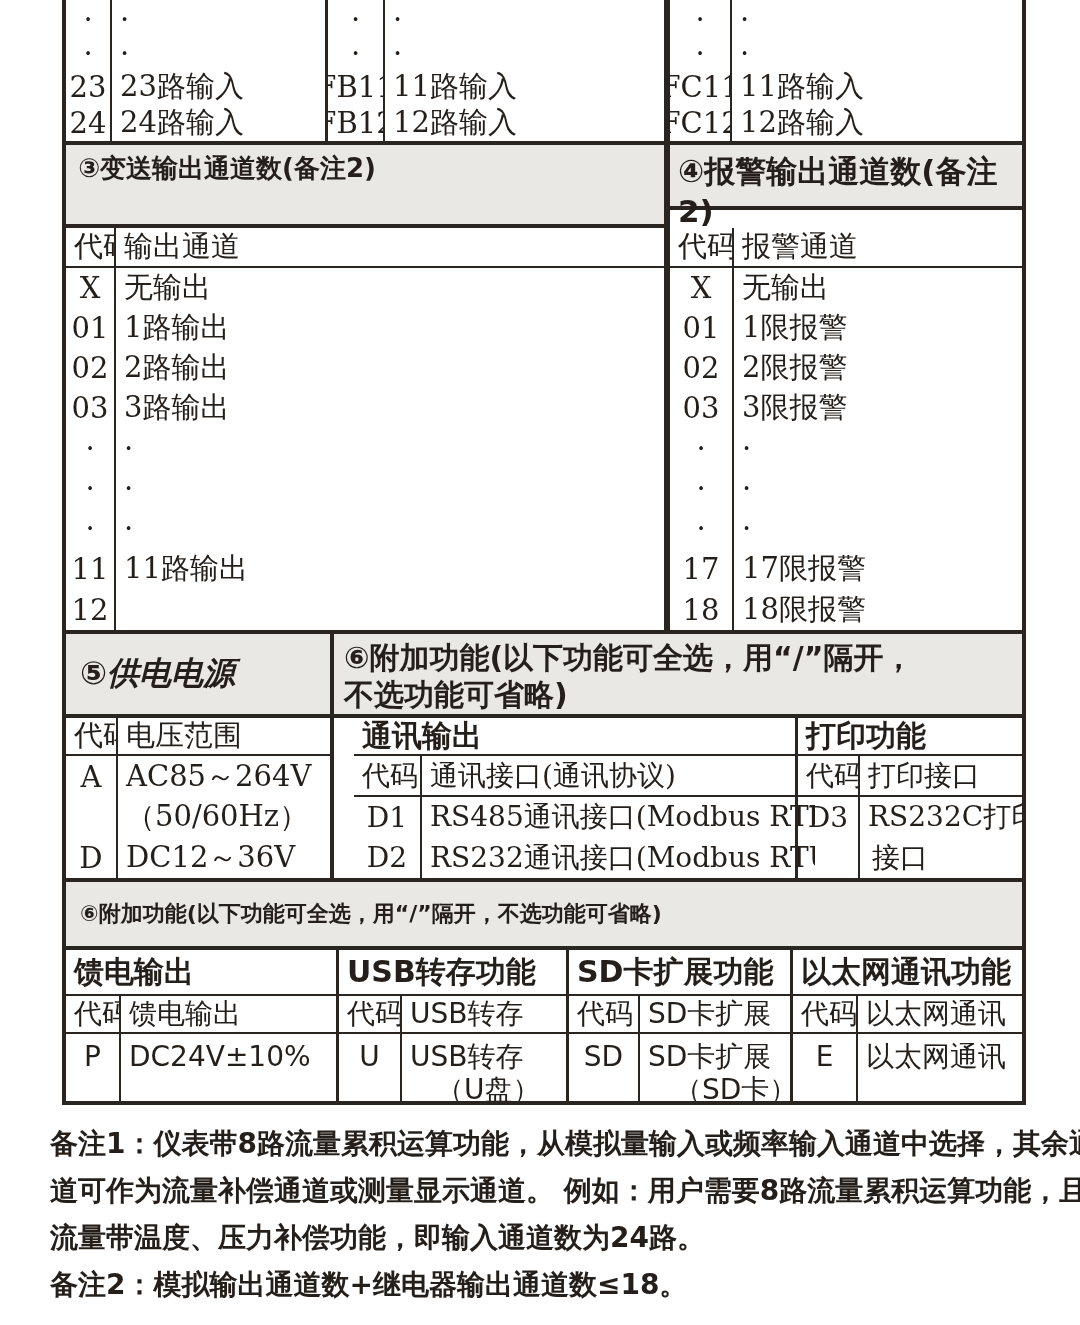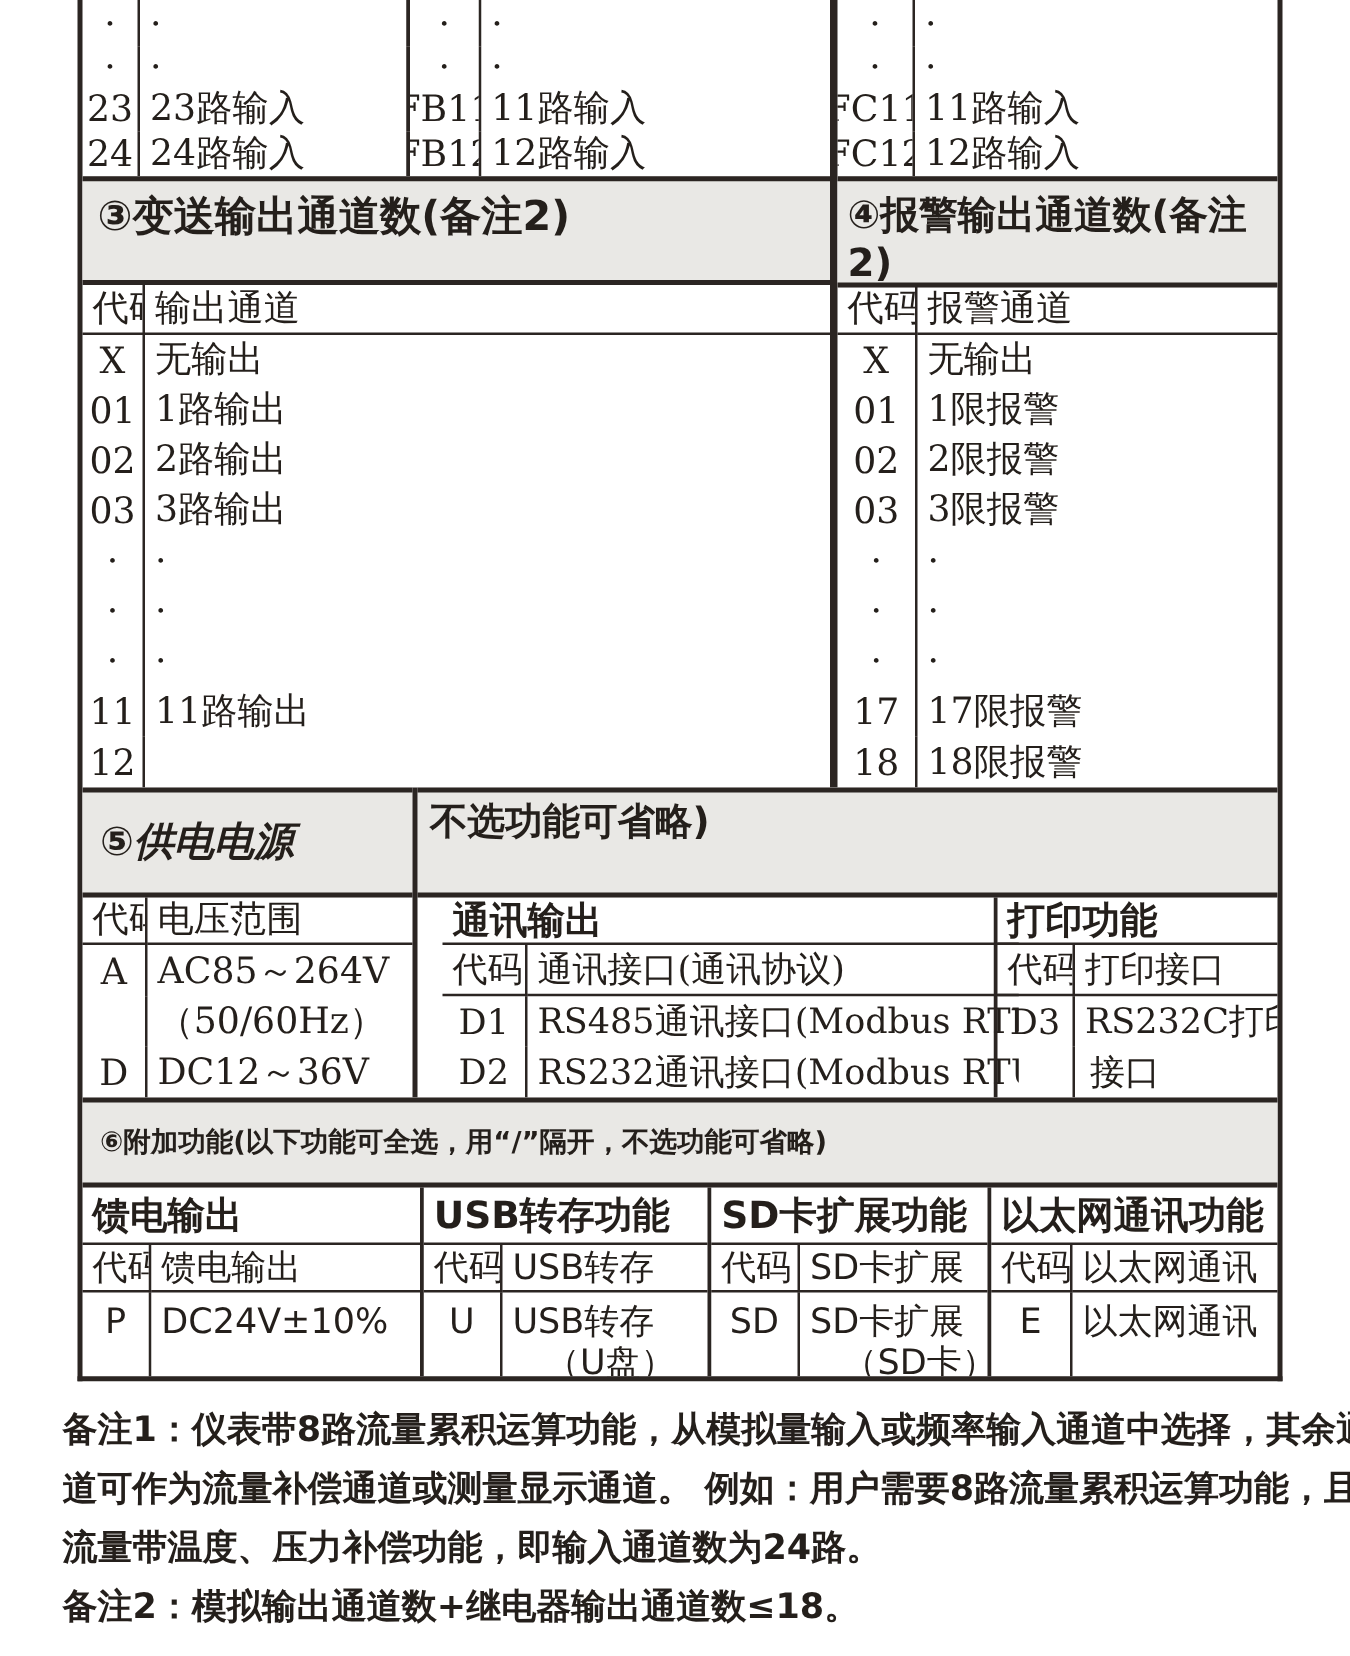--- a/index.html
+++ b/index.html
@@ -19,22 +19,22 @@
   .bR2{border-right:2px solid var(--bd);}
   .bR3{border-right:3px solid var(--bd);}
   .bB2{border-bottom:2px solid var(--bd);}
   .vdiv{position:absolute;background:var(--bd);}
   .band{position:absolute;background:var(--band);border-top:4px solid var(--bd);border-bottom:4px solid var(--bd);box-sizing:border-box;}
   
   #secA1{left:0;top:0;width:598px;height:141px;grid-template-columns:46px 216px 57px 279px;grid-template-rows:37px 31px 37px 36px;font-size:29px;}
   #secA3{left:604px;top:0;width:352px;height:141px;grid-template-columns:62px 290px;grid-template-rows:37px 31px 37px 36px;font-size:29px;}
   #vdivMain{left:598px;top:0;width:6px;height:630px;}
   
-  #secB3{left:0;top:141px;width:598px;height:87px;padding:6px 0 0 12px;font-size:33px;font-weight:bold;}
-  #secB4{left:604px;top:141px;width:352px;height:89px;padding:6px 0 0 8px;font-size:31px;font-weight:bold;}
+  #secB3{left:0;top:141px;width:598px;height:87px;padding:6px 0 0 12px;font-size:26px;font-weight:bold;}
+  #secB4{left:604px;top:141px;width:352px;height:69px;padding:6px 0 0 8px;font-size:31px;font-weight:bold;}
   
   #secC1{left:0;top:228px;width:598px;height:402px;grid-template-columns:50px 548px;grid-template-rows:40px 40px 40px 40px 40px 40px 40px 40px 41px 41px;font-size:29px;}
   #secC2{left:604px;top:228px;width:352px;height:402px;grid-template-columns:64px 288px;grid-template-rows:40px 40px 40px 40px 40px 40px 40px 40px 41px 41px;font-size:29px;}
   
   #secD1{left:0;top:630px;width:264px;height:88px;display:flex;align-items:center;padding-left:14px;font-size:32px;font-weight:bold;font-style:italic;}
   #secD2{left:268px;top:630px;width:688px;height:88px;padding:5px 0 0 10px;font-size:30px;font-weight:bold;line-height:37px;}
   #vdivD{left:264px;top:630px;width:4px;height:248px;}
   
   #secE1{left:0;top:718px;width:264px;height:160px;grid-template-columns:52px 212px;grid-template-rows:38px 41px 40px 41px;font-size:29px;}
   #secE2{left:268px;top:718px;width:461px;height:160px;grid-template-columns:68px 393px;grid-template-rows:38px 41px 40px 41px;font-size:28px;padding-left:20px;}
@@ -137,20 +137,21 @@
       <div class="cell ctr bR2">·</div>
       <div class="cell lbl">·</div>
       <div class="cell ctr bR2">17</div>
       <div class="cell lbl">17限报警</div>
       <div class="cell ctr bR2">18</div>
       <div class="cell lbl">18限报警</div>
     </div>
 
     <div id="secD1" class="band sans">⑤供电电源</div>
     <div id="secD2" class="band sans">
+      <div>⑥附加功能(以下功能可全选，用“/”隔开，</div>
       <div>不选功能可省略)</div>
     </div>
     <div id="vdivD" class="vdiv"></div>
 
     <div id="secE1" class="grid serif">
       <div class="cell lbl bR2 bB2">代码</div>
       <div class="cell lbl bB2">电压范围</div>
       <div class="cell ctr bR2">A</div>
       <div class="cell lbl">AC85～264V</div>
       <div class="cell ctr bR2"></div>

